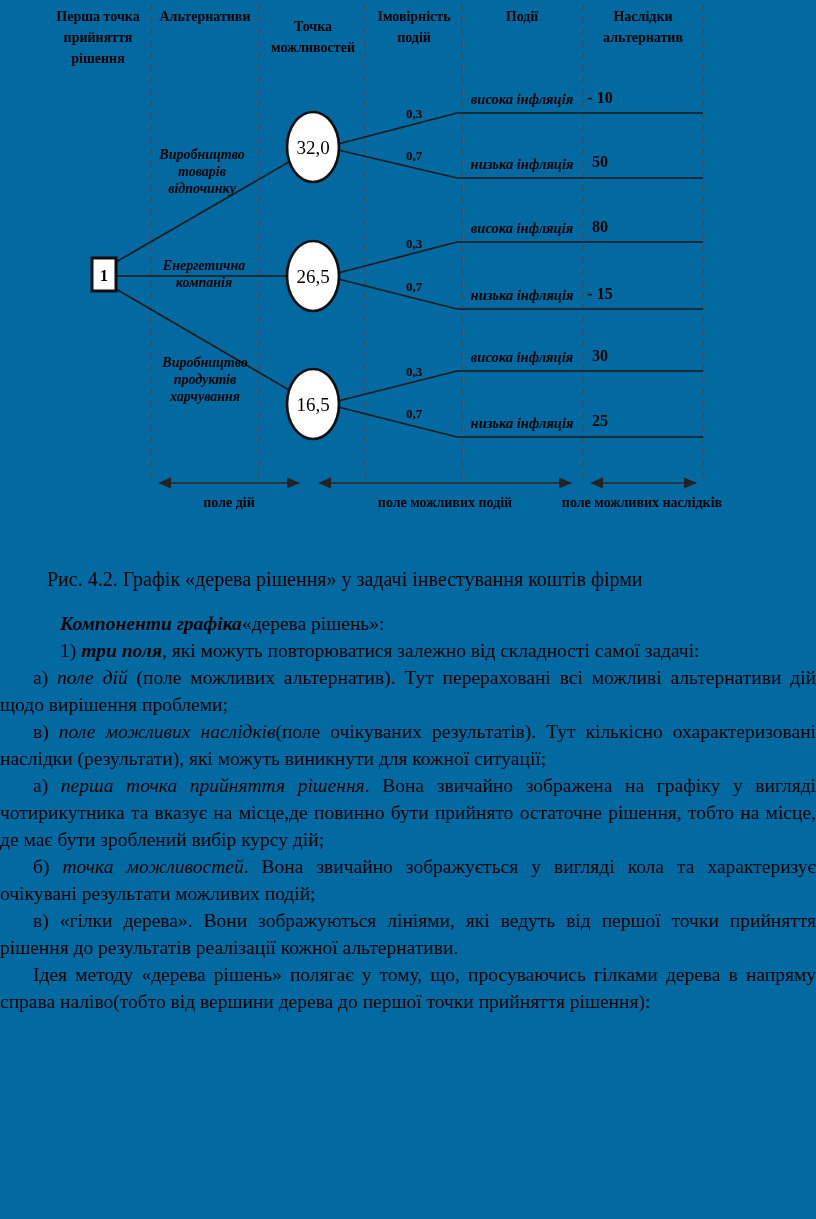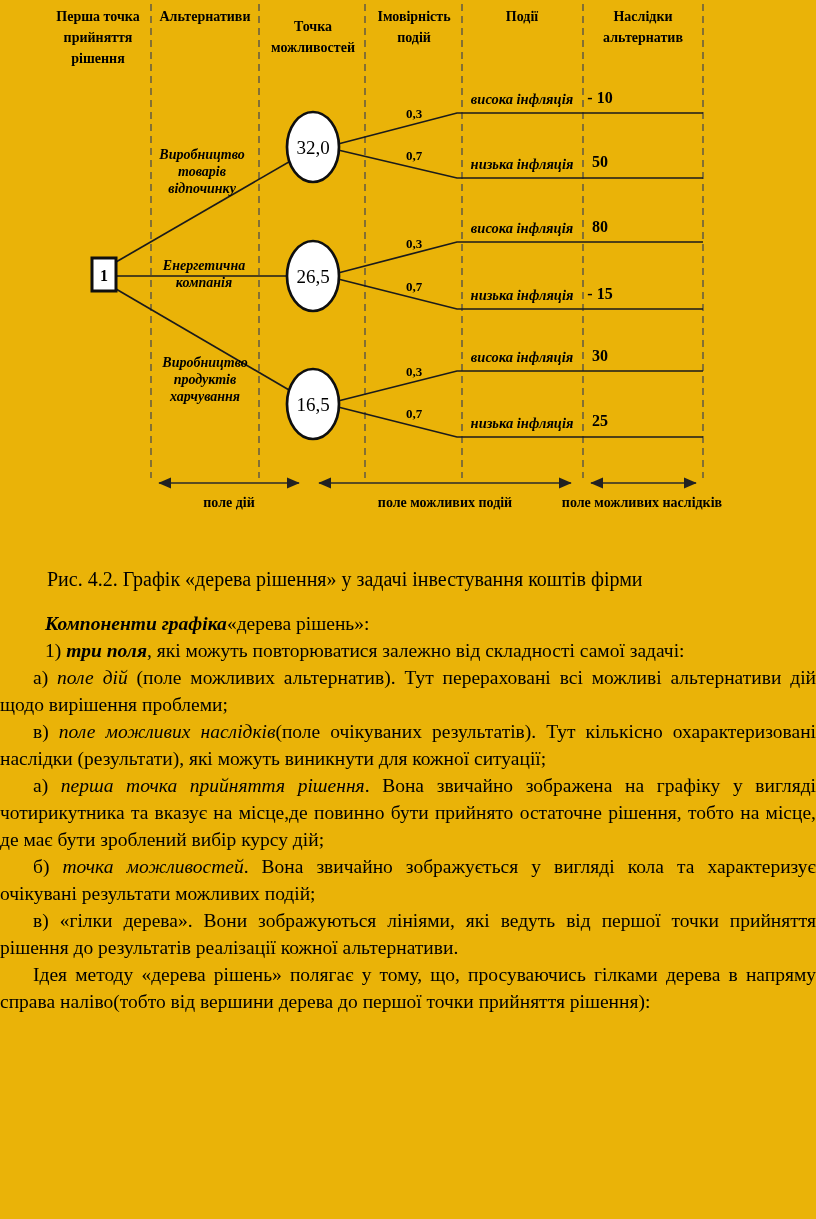--- a/index.html
+++ b/index.html
@@ -1,42 +1,42 @@
 <!DOCTYPE html>
 <html lang="uk"><head>
 <meta charset="utf-8">
 <style>
   html,body { margin:0; padding:0; background:#ffffff; }
   body {
     width:816px; height:1219px;
     font-family:"Liberation Serif", serif;
     color:#000;
   }
-  .page { position:relative; width:816px; height:1219px; background:#eab308; overflow:hidden; }
+  .page { position:relative; width:816px; height:1219px; background:#0369a1; overflow:hidden; }
 
   
   .figure { position:relative; width:816px; height:532px; }
   .figure svg { position:absolute; left:0; top:0; }
   .lbl { position:absolute; text-align:center; white-space:pre-line; }
   .cx { transform:translateX(-50%); }
   .cc { transform:translate(-50%,-50%); white-space:nowrap; }
   .hdr  { font-weight:bold; font-size:14px; line-height:1.5; }
   .alt  { font-weight:bold; font-style:italic; font-size:14px; line-height:1.22; }
   .nodeval { font-weight:normal; font-size:19px; }
   .dnode   { font-weight:bold; font-size:16px; }
   .prob { font-weight:bold; font-size:13px; }
   .evt  { font-weight:bold; font-style:italic; font-size:14.5px; }
   .outc { font-weight:bold; font-size:16px; }
   .fld  { font-weight:bold; font-size:14px; }
 
   
   .caption { margin:34px 0 0 0; font-size:20px; text-indent:47px; line-height:27px; }
   .bodytext { margin-top:17px; font-size:19.5px; line-height:27px; text-align:justify; }
   .bodytext p { margin:0; }
-  .ind1 { text-indent:45px; }
+  .ind1 { text-indent:45px;padding-left:15px; }
   .ind2 { text-indent:33px; }
   .bi { font-weight:bold; font-style:italic; }
   .it { font-style:italic; }
 </style>
 </head>
 <body>
 
 <div class="page">
 
   <div class="figure">

